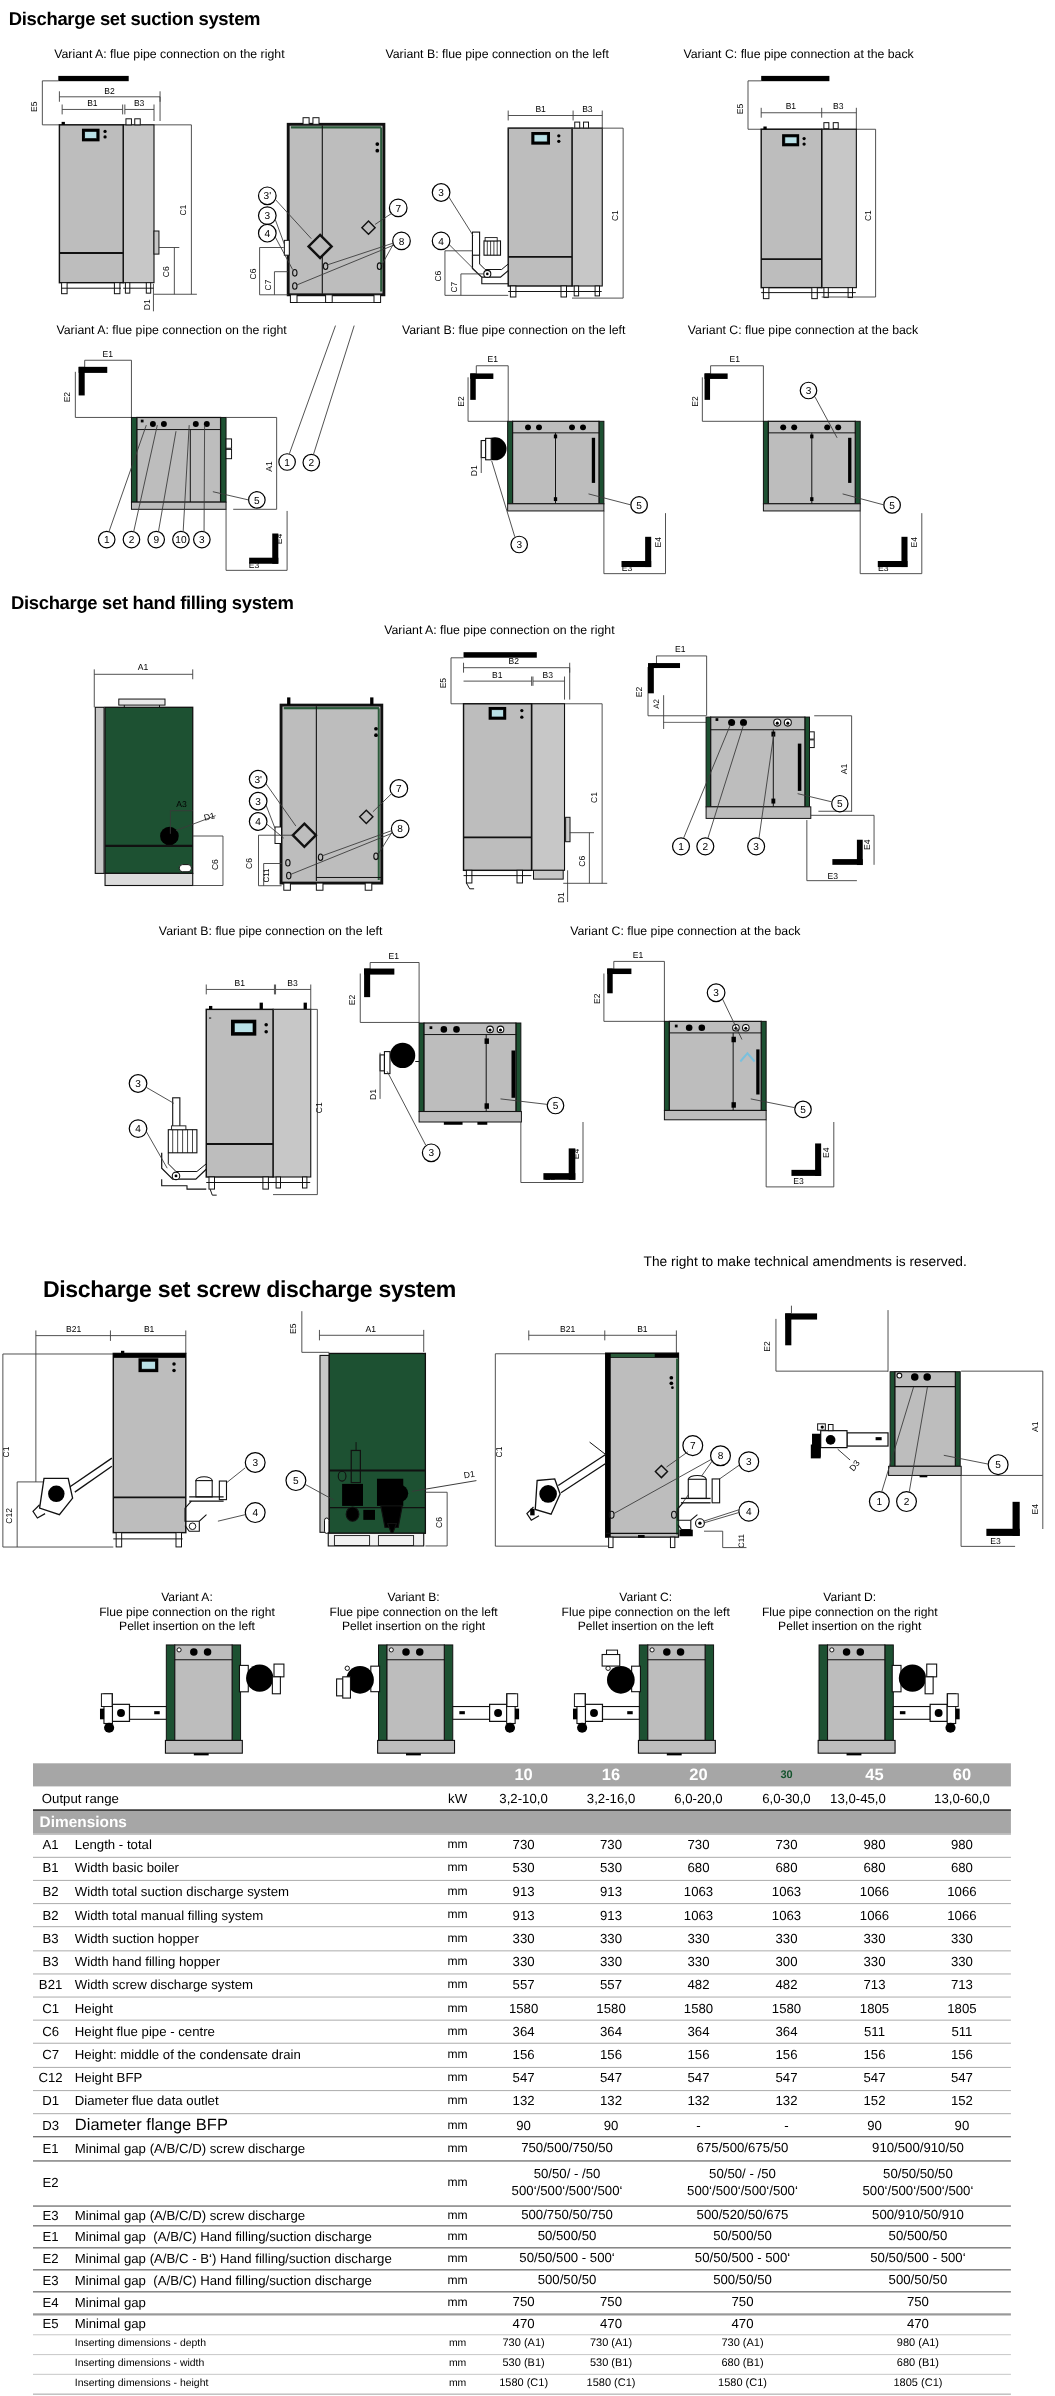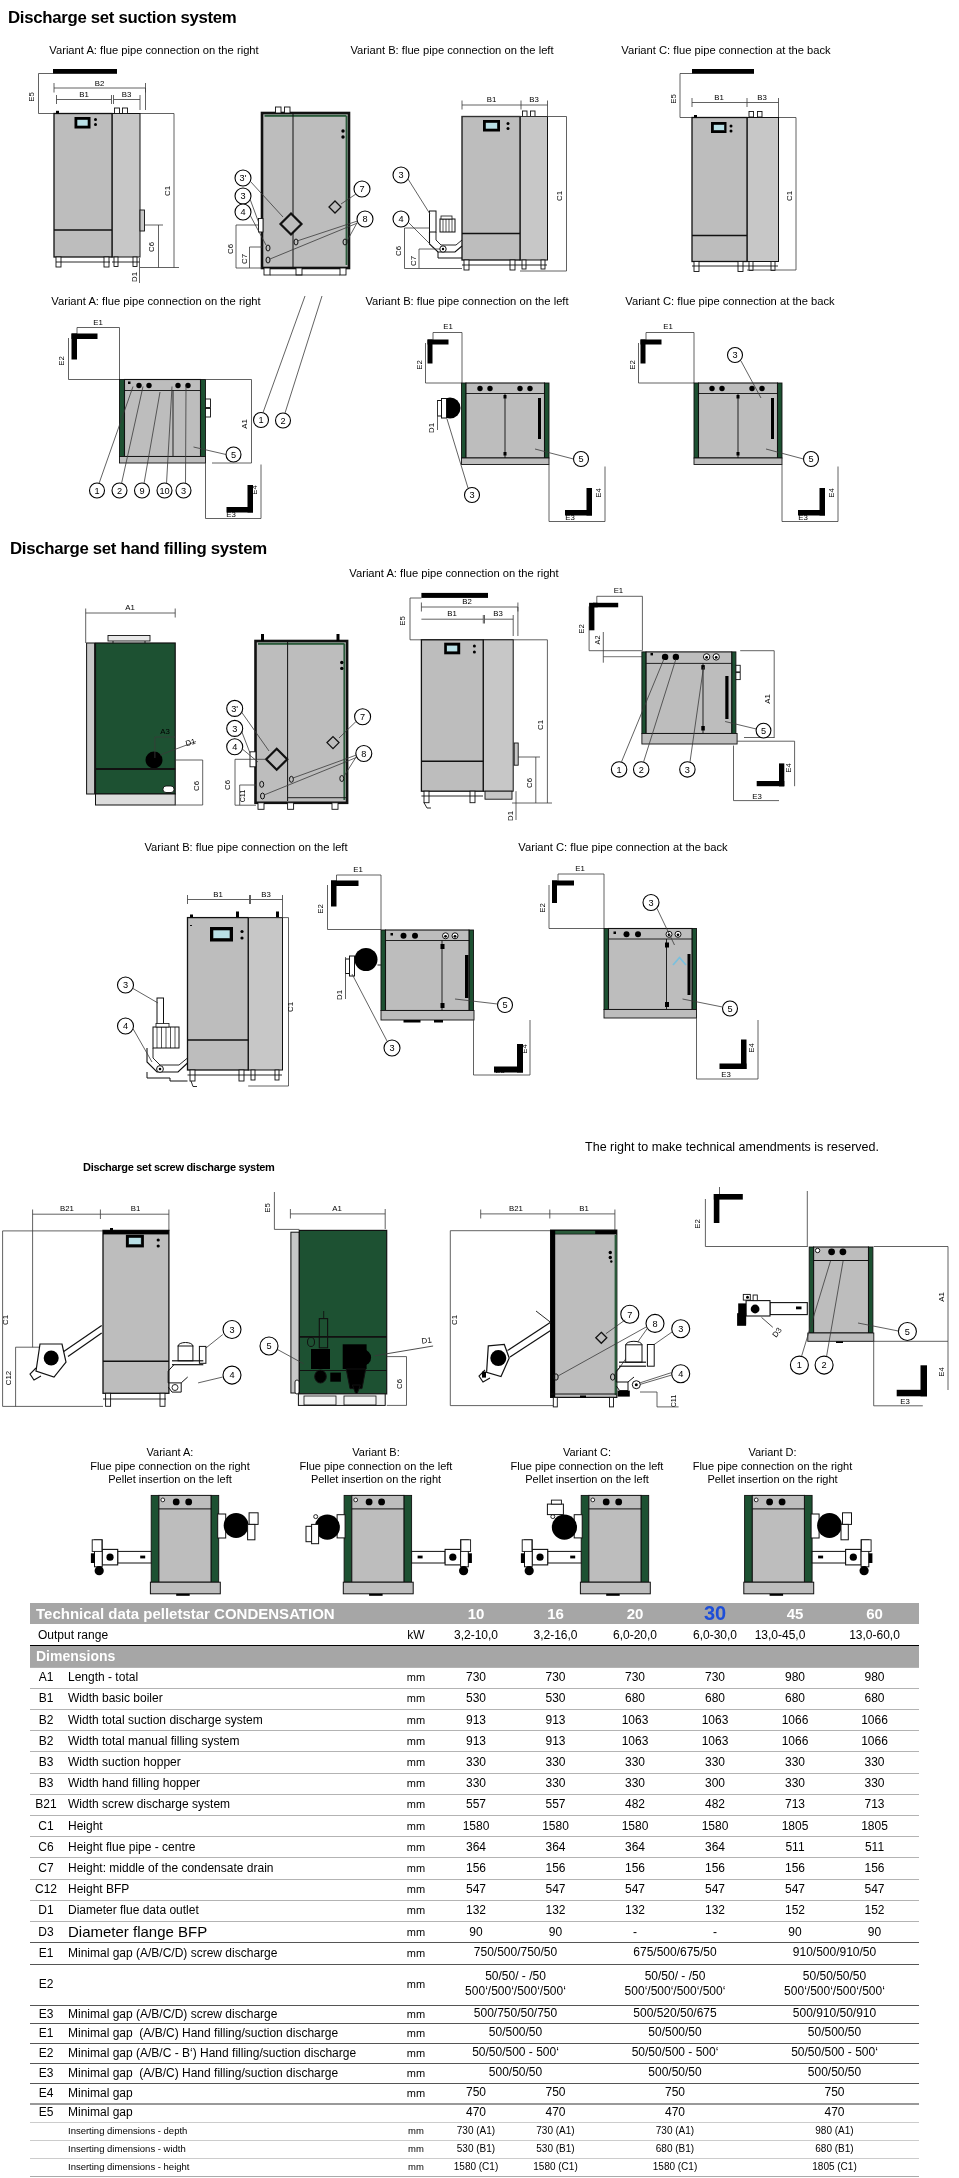--- a/index.html
+++ b/index.html
@@ -875,32 +875,31 @@
     <div style="position:absolute;left:242.0px;top:44px;width:420px;text-align:center;font-size:11.2px;">Variant B: flue pipe connection on the left</div>
     <div style="position:absolute;left:516.0px;top:44px;width:420px;text-align:center;font-size:11.2px;">Variant C: flue pipe connection at the back</div>
     <div style="position:absolute;left:-54.0px;top:295px;width:420px;text-align:center;font-size:11.2px;">Variant A: flue pipe connection on the right</div>
     <div style="position:absolute;left:257.0px;top:295px;width:420px;text-align:center;font-size:11.2px;">Variant B: flue pipe connection on the left</div>
     <div style="position:absolute;left:520.0px;top:295px;width:420px;text-align:center;font-size:11.2px;">Variant C: flue pipe connection at the back</div>
     <div style="position:absolute;left:10px;top:539px;font-size:16.8px;font-weight:bold;letter-spacing:-0.3px;">Discharge set hand filling system</div>
     <div style="position:absolute;left:244.0px;top:567px;width:420px;text-align:center;font-size:11.2px;">Variant A: flue pipe connection on the right</div>
     <div style="position:absolute;left:36.0px;top:841px;width:420px;text-align:center;font-size:11.2px;">Variant B: flue pipe connection on the left</div>
     <div style="position:absolute;left:413.0px;top:841px;width:420px;text-align:center;font-size:11.2px;">Variant C: flue pipe connection at the back</div>
     <div style="position:absolute;left:582px;top:1140px;width:300px;text-align:center;font-size:12.5px;">The right to make technical amendments is reserved.</div>
-    <div style="position:absolute;left:39px;top:1161px;font-size:11px;font-weight:bold;letter-spacing:-0.3px;margin-left:44px;">Discharge set screw discharge system</div>
+    <div style="position:absolute;left:39px;top:1161px;font-size:21px;font-weight:bold;letter-spacing:-0.3px;">Discharge set screw discharge system</div>
     <div style="position:absolute;left:40px;top:1446px;width:260px;text-align:center;font-size:11px;line-height:13.5px;">Variant A:<br>Flue pipe connection on the right<br>Pellet insertion on the left</div>
     <div style="position:absolute;left:246px;top:1446px;width:260px;text-align:center;font-size:11px;line-height:13.5px;">Variant B:<br>Flue pipe connection on the left<br>Pellet insertion on the right</div>
     <div style="position:absolute;left:457px;top:1446px;width:260px;text-align:center;font-size:11px;line-height:13.5px;">Variant C:<br>Flue pipe connection on the left<br>Pellet insertion on the left</div>
     <div style="position:absolute;left:642.5px;top:1446px;width:260px;text-align:center;font-size:11px;line-height:13.5px;">Variant D:<br>Flue pipe connection on the right<br>Pellet insertion on the right</div>
 <div style="position:absolute;left:30px;top:1603px;width:889px;height:574px;">
       <div style="position:absolute;left:0;top:0;width:889px;height:21.2px;background:#a6a6a6;"></div>
-      <div style="position:absolute;left:6px;top:0;width:500px;height:21.2px;display:flex;align-items:center;color:#fff;font-weight:bold;font-size:15px;">Technical data pelletstar CONDENSATION</div>
       <div style="position:absolute;left:406px;top:0;width:80px;height:21.2px;display:flex;align-items:center;justify-content:center;color:#fff;font-weight:bold;font-size:15px;">10</div>
       <div style="position:absolute;left:486px;top:0;width:79px;height:21.2px;display:flex;align-items:center;justify-content:center;color:#fff;font-weight:bold;font-size:15px;">16</div>
       <div style="position:absolute;left:565px;top:0;width:80px;height:21.2px;display:flex;align-items:center;justify-content:center;color:#fff;font-weight:bold;font-size:15px;">20</div>
-      <div style="position:absolute;left:645px;top:0;width:80px;height:21.2px;display:flex;align-items:center;justify-content:center;color:#1d4ed8;font-weight:bold;font-size:20px;">30</div>
+      <div style="position:absolute;left:645px;top:0;width:80px;height:21.2px;display:flex;align-items:center;justify-content:center;color:#14532d;font-weight:bold;font-size:10px;">30</div>
       <div style="position:absolute;left:725px;top:0;width:80px;height:21.2px;display:flex;align-items:center;justify-content:center;color:#fff;font-weight:bold;font-size:15px;">45</div>
       <div style="position:absolute;left:805px;top:0;width:79px;height:21.2px;display:flex;align-items:center;justify-content:center;color:#fff;font-weight:bold;font-size:15px;">60</div>
       <div style="position:absolute;left:8px;top:21.2px;width:300px;height:21px;display:flex;align-items:center;font-size:12px;">Output range</div>
       <div style="position:absolute;left:366px;top:21.2px;width:40px;height:21.2px;display:flex;align-items:center;justify-content:center;font-size:12px;">kW</div>
       <div style="position:absolute;left:406px;top:21.2px;width:80px;height:21.2px;display:flex;align-items:center;justify-content:center;font-size:12px;">3,2-10,0</div>
       <div style="position:absolute;left:486px;top:21.2px;width:79px;height:21.2px;display:flex;align-items:center;justify-content:center;font-size:12px;">3,2-16,0</div>
       <div style="position:absolute;left:565px;top:21.2px;width:80px;height:21.2px;display:flex;align-items:center;justify-content:center;font-size:12px;">6,0-20,0</div>
       <div style="position:absolute;left:645px;top:21.2px;width:80px;height:21.2px;display:flex;align-items:center;justify-content:center;font-size:12px;">6,0-30,0</div>
       <div style="position:absolute;left:710px;top:21.2px;width:80px;height:21.2px;display:flex;align-items:center;justify-content:center;font-size:12px;">13,0-45,0</div>
       <div style="position:absolute;left:805px;top:21.2px;width:79px;height:21.2px;display:flex;align-items:center;justify-content:center;font-size:12px;">13,0-60,0</div>

